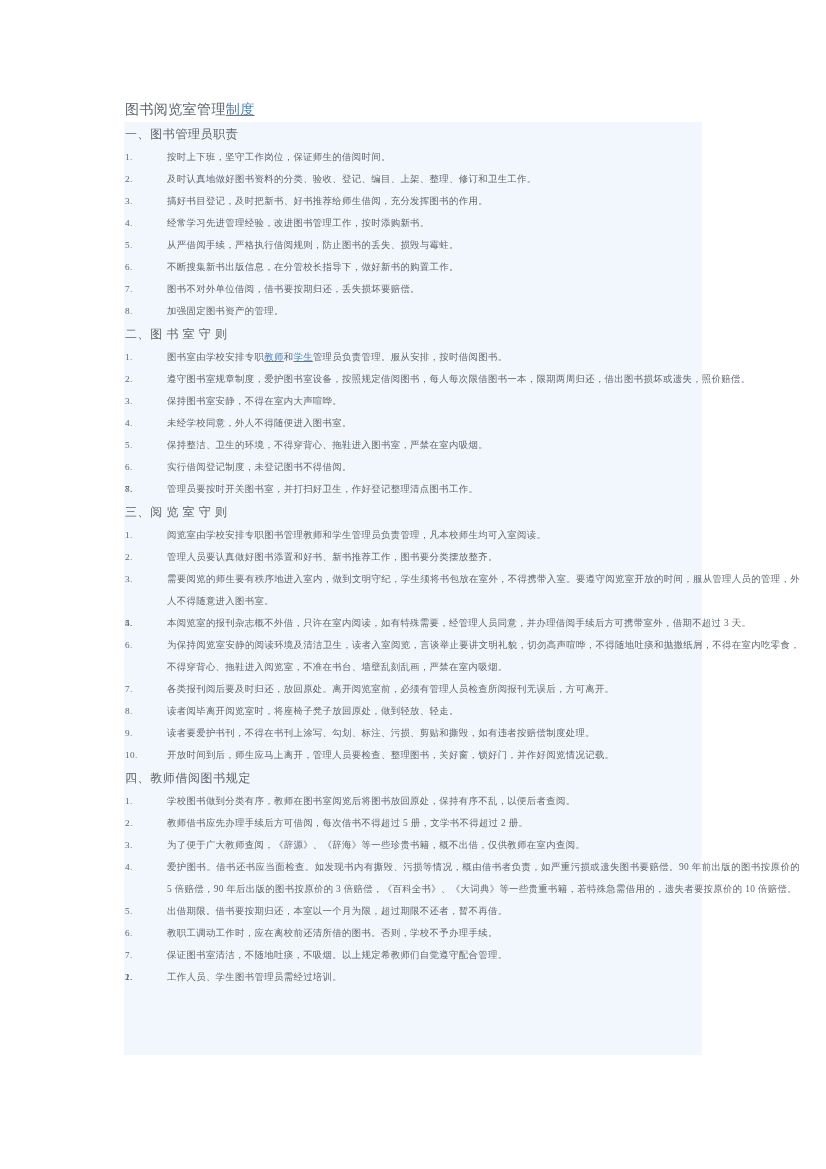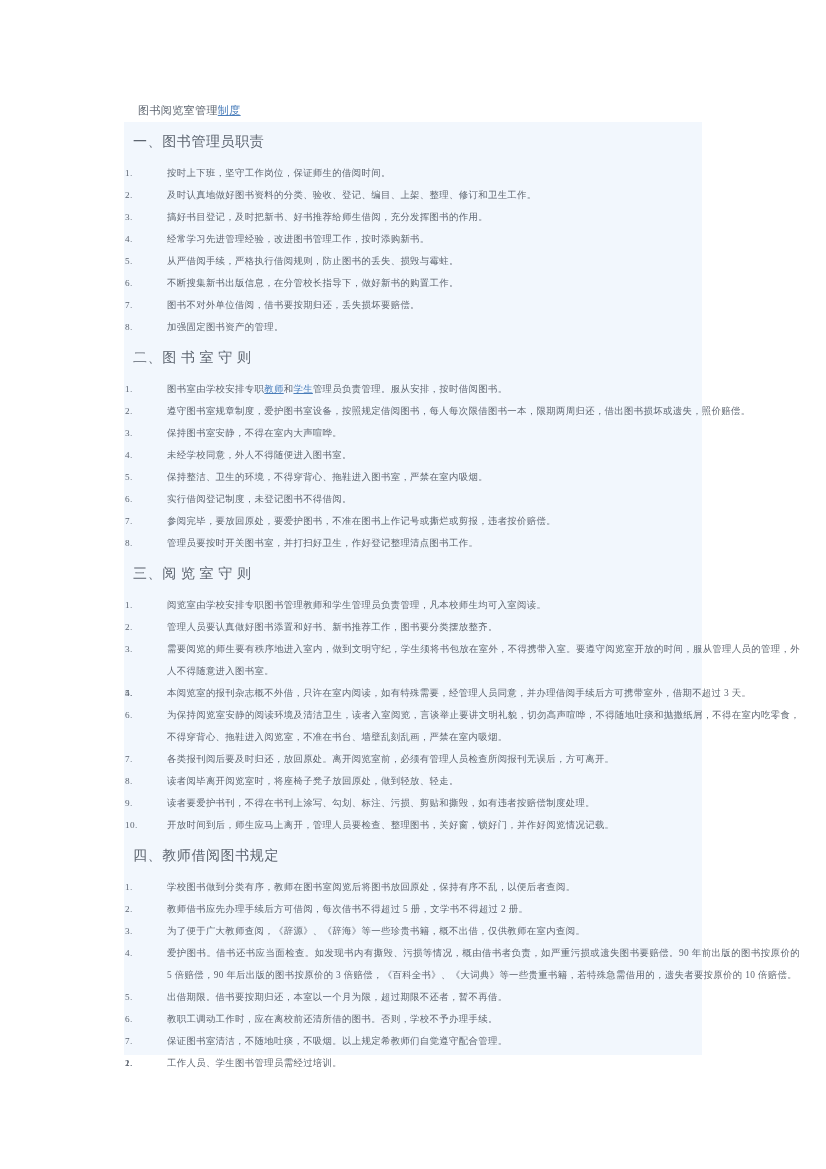--- a/index.html
+++ b/index.html
@@ -18,23 +18,23 @@
   }
   .page {
     position: absolute;
     left: 0; top: 0;
     width: 826px;
     height: 1169px;
     background: #ffffff;
   }
   .doc-title {
     position: absolute;
-    left: 138px;
+    left: 125px;
     top: 103px;
-    font-size: 11px;
+    font-size: 14px;
     line-height: 14px;
     color: #5d6570;
     letter-spacing: 0.4px;
     white-space: nowrap;
   }
   .doc-title .lnk {
     color: #4a7ebb;
   }
   
   .band {
@@ -45,25 +45,25 @@
     height: 933px;
     background: #f2f7fd;
   }
   .flow {
     position: absolute;
     left: 40px;
     top: 122px;
     width: 760px;
   }
   .sec-head {
-    font-size: 14px;
+    font-size: 12px;
     line-height: 14px;
     color: #5d6570;
     padding: 5px 0 5px 0;
-    margin: 8px;
+    margin: 0;
     letter-spacing: 0.6px;
     padding-left: 85px;
   }
   .item {
     font-size: 9.4px;
     line-height: 22px;
     color: #5d6570;
     margin: 0;
     letter-spacing: 0.35px;
     position: relative;
@@ -162,21 +162,20 @@
       <div class="item">
         <span class="num">5.</span>
         <span class="txt">保持整洁、卫生的环境，不得穿背心、拖鞋进入图书室，严禁在室内吸烟。</span>
       </div>
       <div class="item">
         <span class="num">6.</span>
         <span class="txt">实行借阅登记制度，未登记图书不得借阅。</span>
       </div>
       <div class="item">
         <span class="num">7.</span>
-        <span class="txt">参阅完毕，要放回原处，要爱护图书，不准在图书上作记号或撕烂或剪报，违者按价赔偿。</span>
       </div>
       <div class="item">
         <span class="num">8.</span>
         <span class="txt">管理员要按时开关图书室，并打扫好卫生，作好登记整理清点图书工作。</span>
       </div>
       <div class="sec-head">三、阅 览 室 守 则</div>
       <div class="item">
         <span class="num">1.</span>
         <span class="txt">阅览室由学校安排专职图书管理教师和学生管理员负责管理，凡本校师生均可入室阅读。</span>
       </div>

